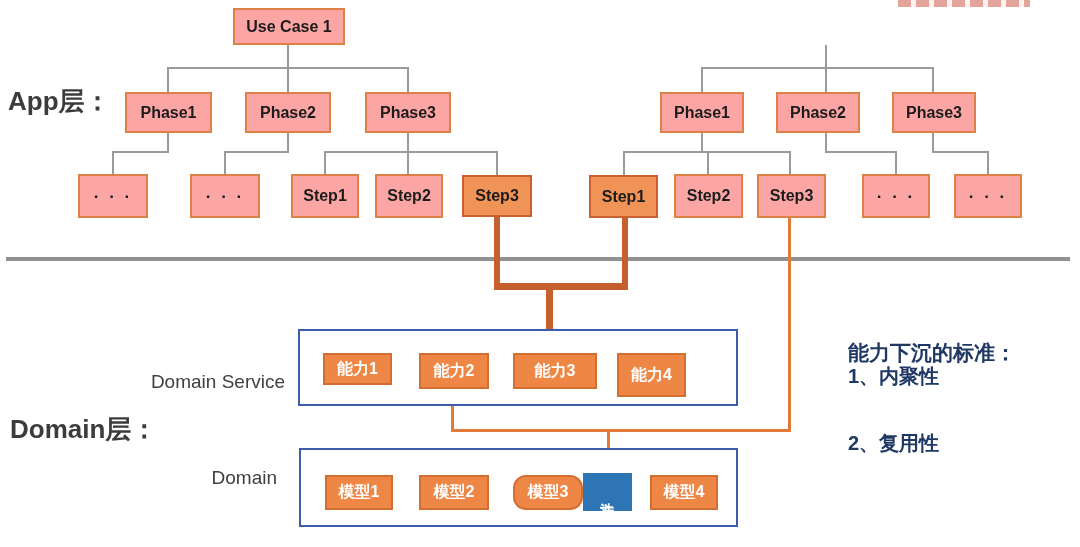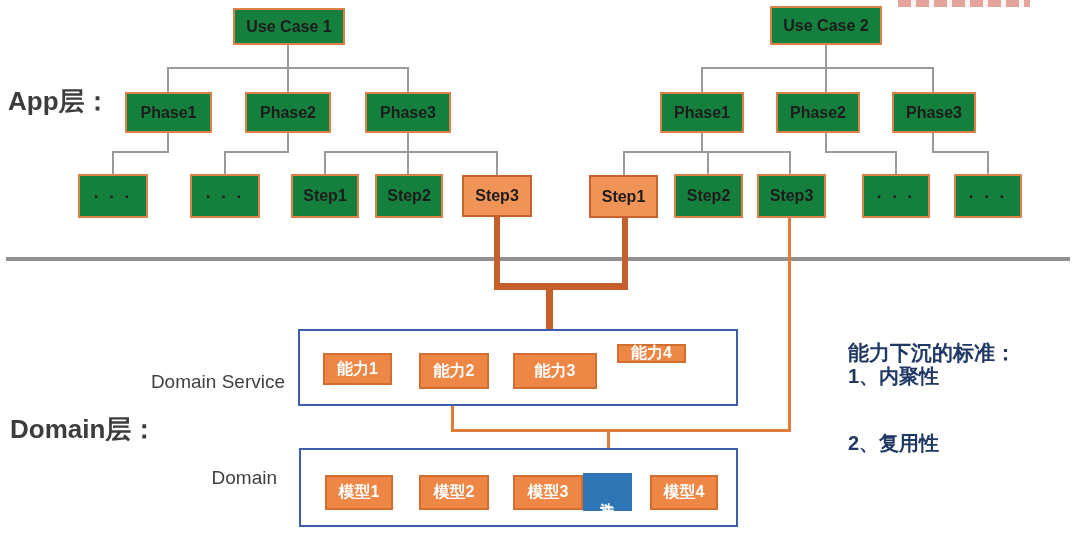--- a/index.html
+++ b/index.html
@@ -1,20 +1,20 @@
 <!DOCTYPE html>
 <html><head>
 <meta charset="utf-8">
 <style>
   html,body{margin:0;padding:0;background:#fff;}
   body{font-family:"Liberation Sans","DejaVu Sans",sans-serif;}
   #canvas{position:relative;width:1080px;height:547px;background:#ffffff;overflow:hidden;}
 
   
-  .node{position:absolute;box-sizing:border-box;border:2px solid #dd8149;background:#15803d;
+  .node{position:absolute;box-sizing:border-box;border:2px solid #dd8149;background:#fca5a5;
         color:#1c1c1c;font-weight:bold;font-size:16px;display:flex;align-items:center;
         justify-content:center;}
   .node.hl{background:#f09356;border-color:#c9602f;}
   .dots{letter-spacing:3px;font-size:17px;padding-bottom:6px;}
 
   
   .gline{position:absolute;background:#9a9a9a;}
   
   .tline{position:absolute;background:#c55f2c;}
   
@@ -89,21 +89,20 @@
   <div class="node" style="left:233px;top:8px;width:112px;height:37px;">Use Case 1</div>
   <div class="node" style="left:125px;top:92px;width:87px;height:41px;">Phase1</div>
   <div class="node" style="left:245px;top:92px;width:86px;height:41px;">Phase2</div>
   <div class="node" style="left:365px;top:92px;width:86px;height:41px;">Phase3</div>
   <div class="node dots" style="left:78px;top:174px;width:70px;height:44px;">. . .</div>
   <div class="node dots" style="left:190px;top:174px;width:70px;height:44px;">. . .</div>
   <div class="node" style="left:291px;top:174px;width:68px;height:44px;">Step1</div>
   <div class="node" style="left:375px;top:174px;width:68px;height:44px;">Step2</div>
   <div class="node hl" style="left:462px;top:175px;width:70px;height:42px;">Step3</div>
 
-  <div class="node" style="left:770px;top:6px;width:112px;height:39px;">Use Case 2</div>
   <div class="node" style="left:660px;top:92px;width:84px;height:41px;">Phase1</div>
   <div class="node" style="left:776px;top:92px;width:84px;height:41px;">Phase2</div>
   <div class="node" style="left:892px;top:92px;width:84px;height:41px;">Phase3</div>
   <div class="node hl" style="left:589px;top:175px;width:69px;height:43px;">Step1</div>
   <div class="node" style="left:674px;top:174px;width:69px;height:44px;">Step2</div>
   <div class="node" style="left:757px;top:174px;width:69px;height:44px;">Step3</div>
   <div class="node dots" style="left:862px;top:174px;width:68px;height:44px;">. . .</div>
   <div class="node dots" style="left:954px;top:174px;width:68px;height:44px;">. . .</div>
 
   <div class="divider" style="left:6px;top:257px;width:1064px;height:4px;"></div>
@@ -118,27 +117,27 @@
   <div class="oline" style="left:451px;top:389px;width:3px;height:43px;"></div>
   <div class="oline" style="left:451px;top:429px;width:340px;height:3px;"></div>
   <div class="oline" style="left:607px;top:429px;width:3px;height:36px;"></div>
   <div class="tri-sm" style="left:600px;top:464px;"></div>
 
   <div class="side-label" style="left:125px;top:371px;width:160px;">Domain Service</div>
   <div class="container-box" style="left:298px;top:329px;width:440px;height:77px;"></div>
   <div class="chip" style="left:323px;top:353px;width:69px;height:32px;">能力1</div>
   <div class="chip" style="left:419px;top:353px;width:70px;height:36px;">能力2</div>
   <div class="chip" style="left:513px;top:353px;width:84px;height:36px;">能力3</div>
-  <div class="chip" style="left:617px;top:344px;width:69px;height:19px;">能力4</div>
+  <div class="chip" style="left:617px;top:353px;width:69px;height:44px;">能力4</div>
 
   <div class="side-label" style="left:165px;top:467px;width:112px;text-align:right;">Domain</div>
   <div class="container-box" style="left:299px;top:448px;width:439px;height:79px;"></div>
   <div class="chip" style="left:325px;top:475px;width:68px;height:35px;">模型1</div>
   <div class="chip" style="left:419px;top:475px;width:70px;height:35px;">模型2</div>
-  <div class="chip" style="left:513px;top:475px;width:70px;height:35px;">模型3</div>
+  <div class="chip" style="left:513px;top:475px;width:70px;height:35px;border-radius:13px;">模型3</div>
   <div class="chip method" style="left:583px;top:473px;width:49px;height:38px;">方法</div>
   <div class="chip" style="left:650px;top:475px;width:68px;height:35px;">模型4</div>
 
   <div class="note h" style="left:848px;top:339px;">能力下沉的标准：</div>
   <div class="note i" style="left:848px;top:363px;">1、内聚性</div>
   <div class="note i" style="left:848px;top:430px;text-align:center;">2、复用性</div>
 
 </div>
 
 </body></html>

